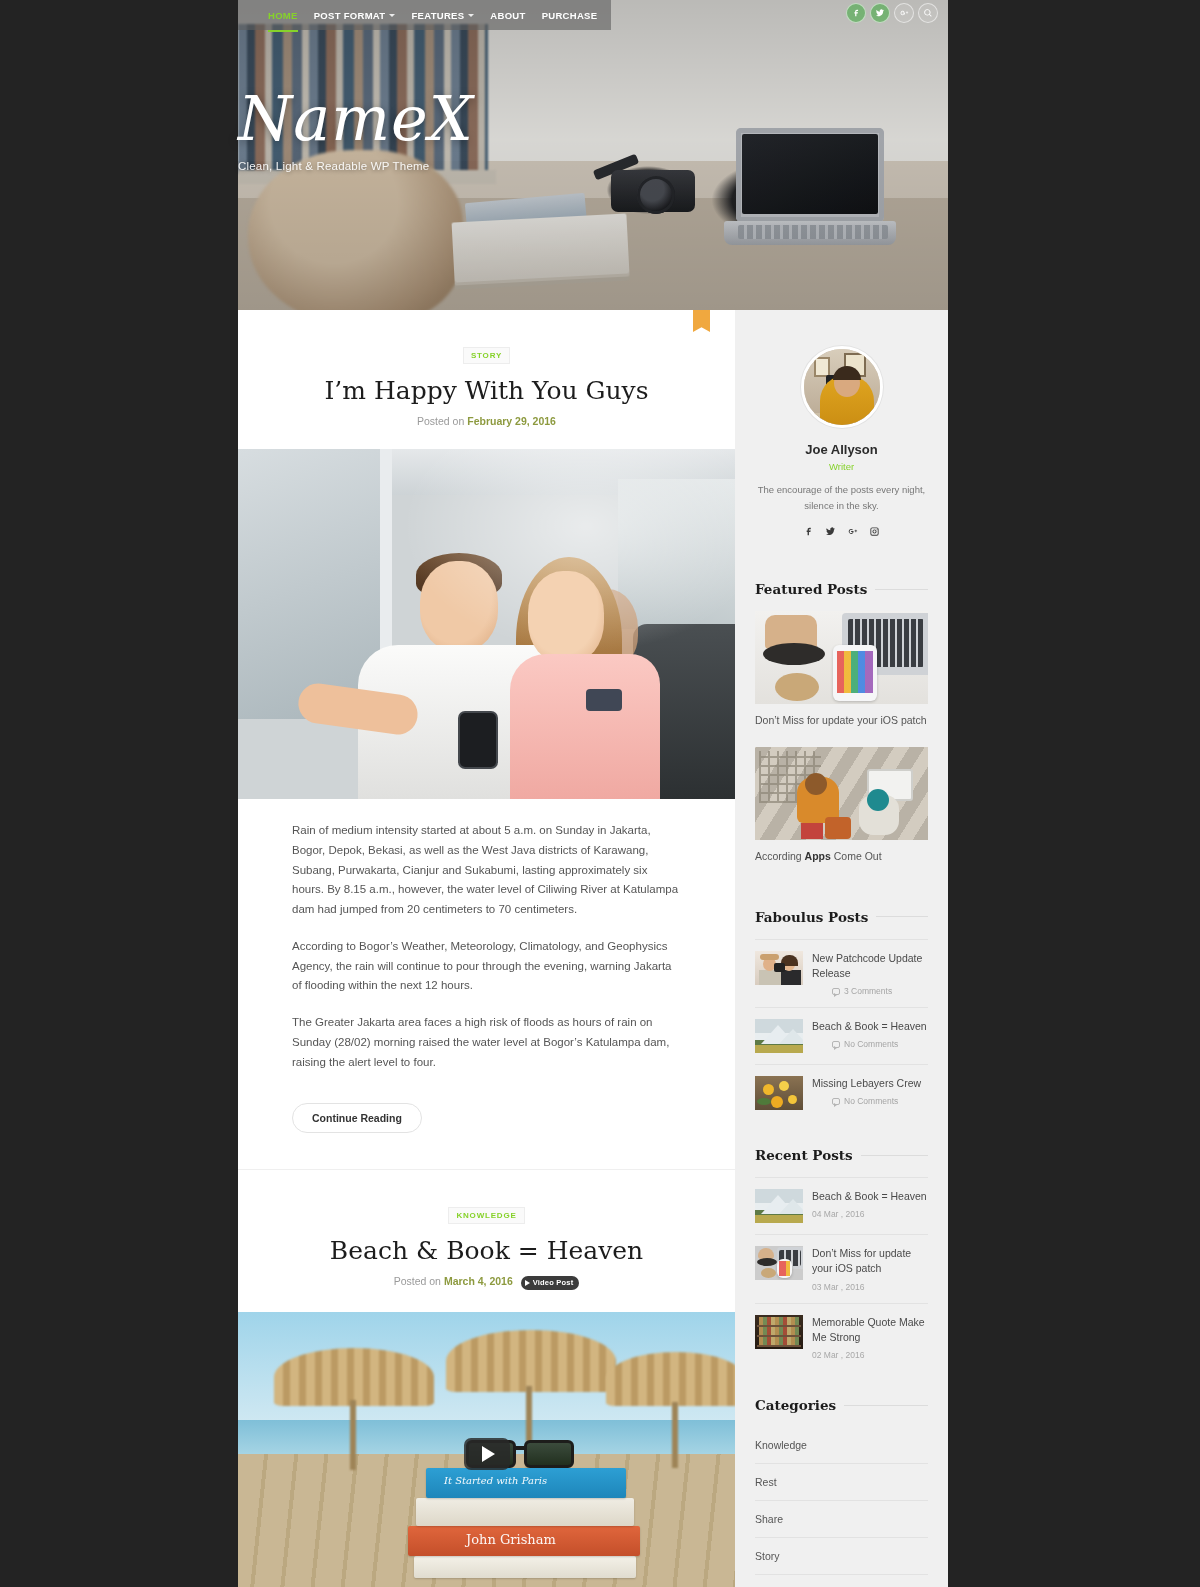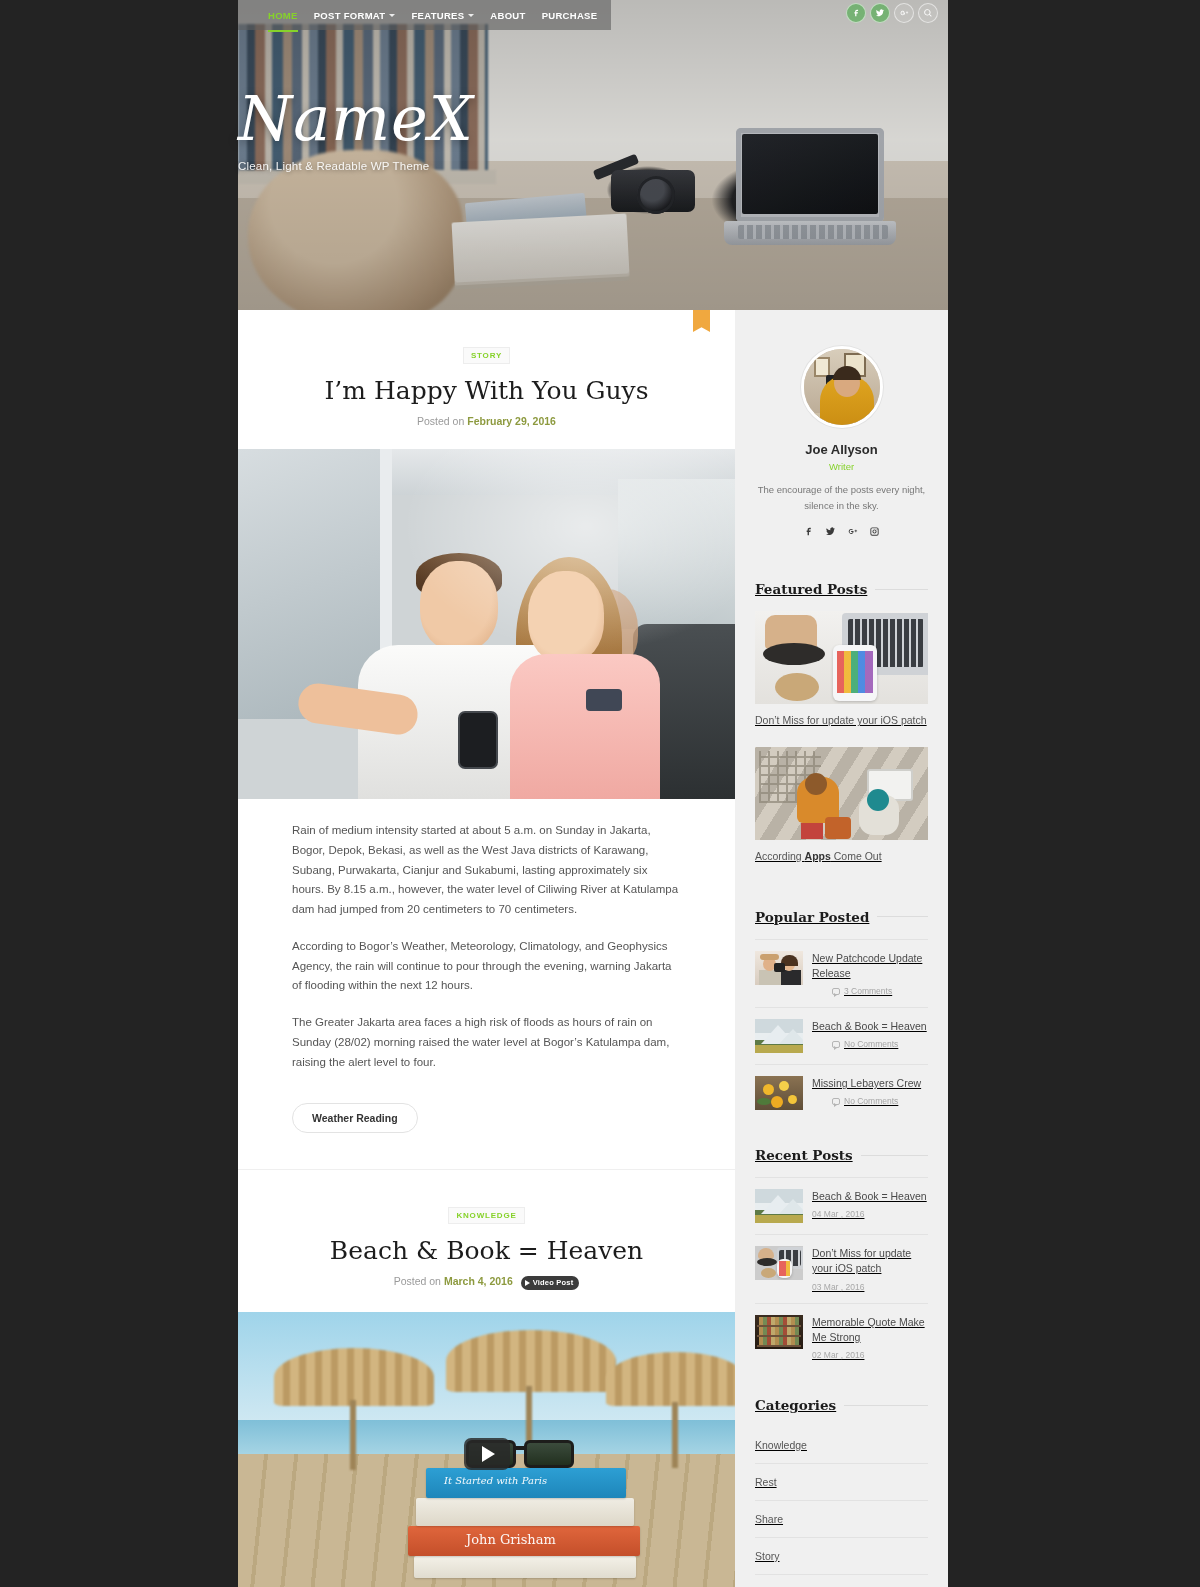--- a/index.html
+++ b/index.html
@@ -423,21 +423,21 @@
   .author-role { margin-top:4px; font-size:9.5px; color:#86d22a; }
   .author-bio { margin-top:10px; font-size:9.5px; line-height:1.7; color:#777; }
   .author-social {
     margin-top:12px; display:flex; justify-content:center; gap:11px;
   }
   .author-social span {
     font-size:11px; color:#3b3b3b; cursor:pointer; line-height:1;
   }
   .author-social svg { width:11px; height:11px; fill:#3b3b3b; }
 
-  .widget { padding:0 8px 6px;text-decoration:underline; }
+  .widget { padding:0 8px 6px; }
   .widget-head {
     display:flex; align-items:center; gap:8px;
     margin:20px 0 14px;
   }
   .widget-title {
     font-family:"DejaVu Serif", serif;
     font-size:13.5px; font-weight:bold; color:#1c1c1c; white-space:nowrap;
   }
   .widget-rule { flex:1; height:1px; background:#dcdcdc; }
 
@@ -632,21 +632,21 @@
         <div class="shades"></div>
         <div class="boy-arm"></div>
         <div class="phone"></div>
         <div class="light"></div>
       </div>
 
       <div class="post-body">
         <p>Rain of medium intensity started at about 5 a.m. on Sunday in Jakarta, Bogor, Depok, Bekasi, as well as the West Java districts of Karawang, Subang, Purwakarta, Cianjur and Sukabumi, lasting approximately six hours. By 8.15 a.m., however, the water level of Ciliwing River at Katulampa dam had jumped from 20 centimeters to 70 centimeters.</p>
         <p>According to Bogor’s Weather, Meteorology, Climatology, and Geophysics Agency, the rain will continue to pour through the evening, warning Jakarta of flooding within the next 12 hours.</p>
         <p>The Greater Jakarta area faces a high risk of floods as hours of rain on Sunday (28/02) morning raised the water level at Bogor’s Katulampa dam, raising the alert level to four.</p>
-        <a class="btn-more">Weather Reading</a>
+        <a class="btn-more">Continue Reading</a>
       </div>
     </article>
 
     <div class="divider"></div>
 
     <article class="post">
       <div class="post-head">
         <span class="cat-badge">KNOWLEDGE</span>
         <h1 class="post-title">Beach &amp; Book = Heaven</h1>
         <div class="post-meta">
@@ -745,21 +745,21 @@
             <div class="p2h"></div>
             <div class="bag"></div>
             <div class="bk"></div>
         </div>
         <div class="feat-title"><span>According </span><b>Apps</b><span> Come Out</span></div>
       </div>
     </div>
 
     <div class="widget">
       <div class="widget-head">
-        <div class="widget-title">Popular Posted</div>
+        <div class="widget-title">Faboulus Posts</div>
         <div class="widget-rule"></div>
       </div>
       <div class="prow">
         <div class="prow-thumb th-couple">
           <div class="b1"></div>
             <div class="h1"></div>
             <div class="hat"></div>
           <div class="b2"></div>
             <div class="h2"></div>
             <div class="hr2"></div>

